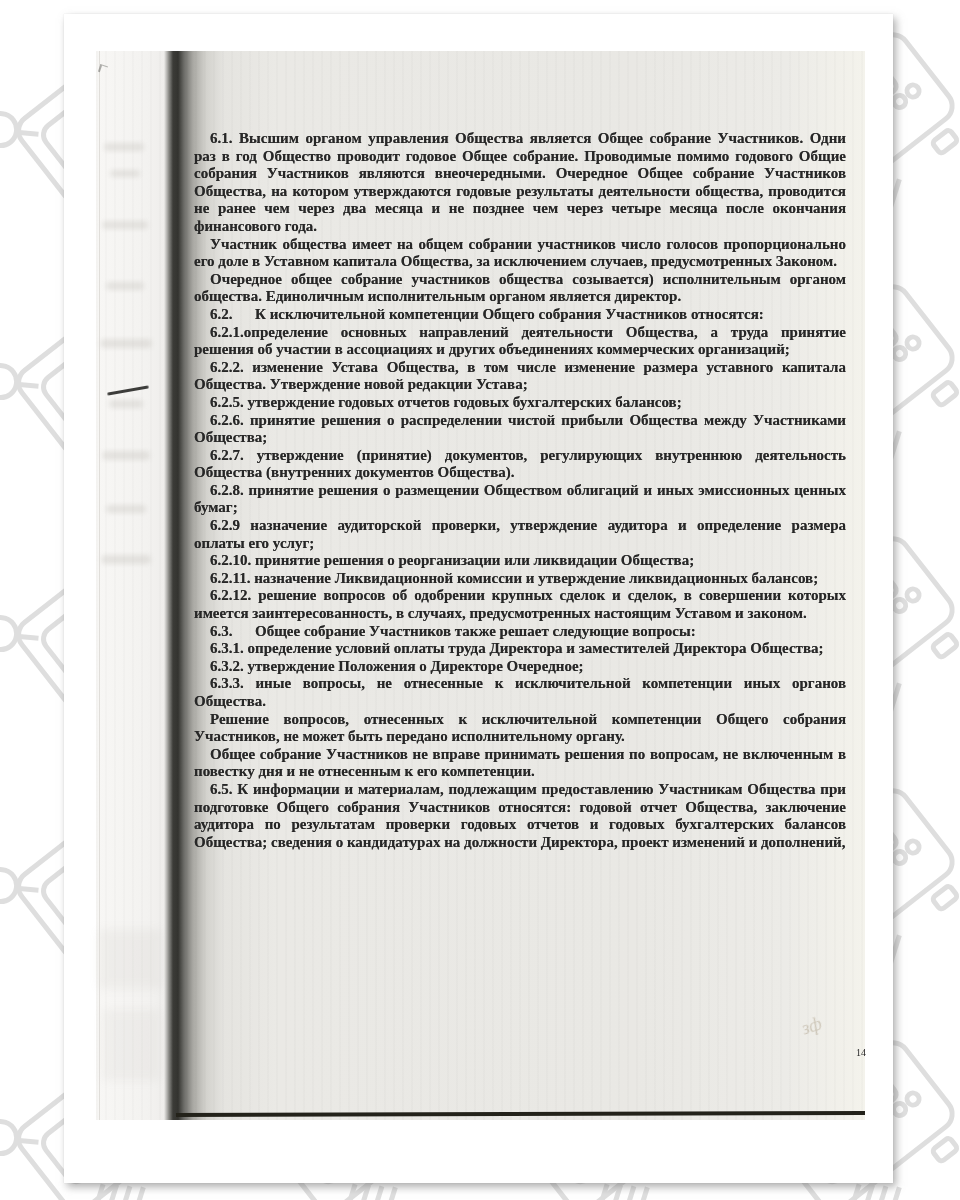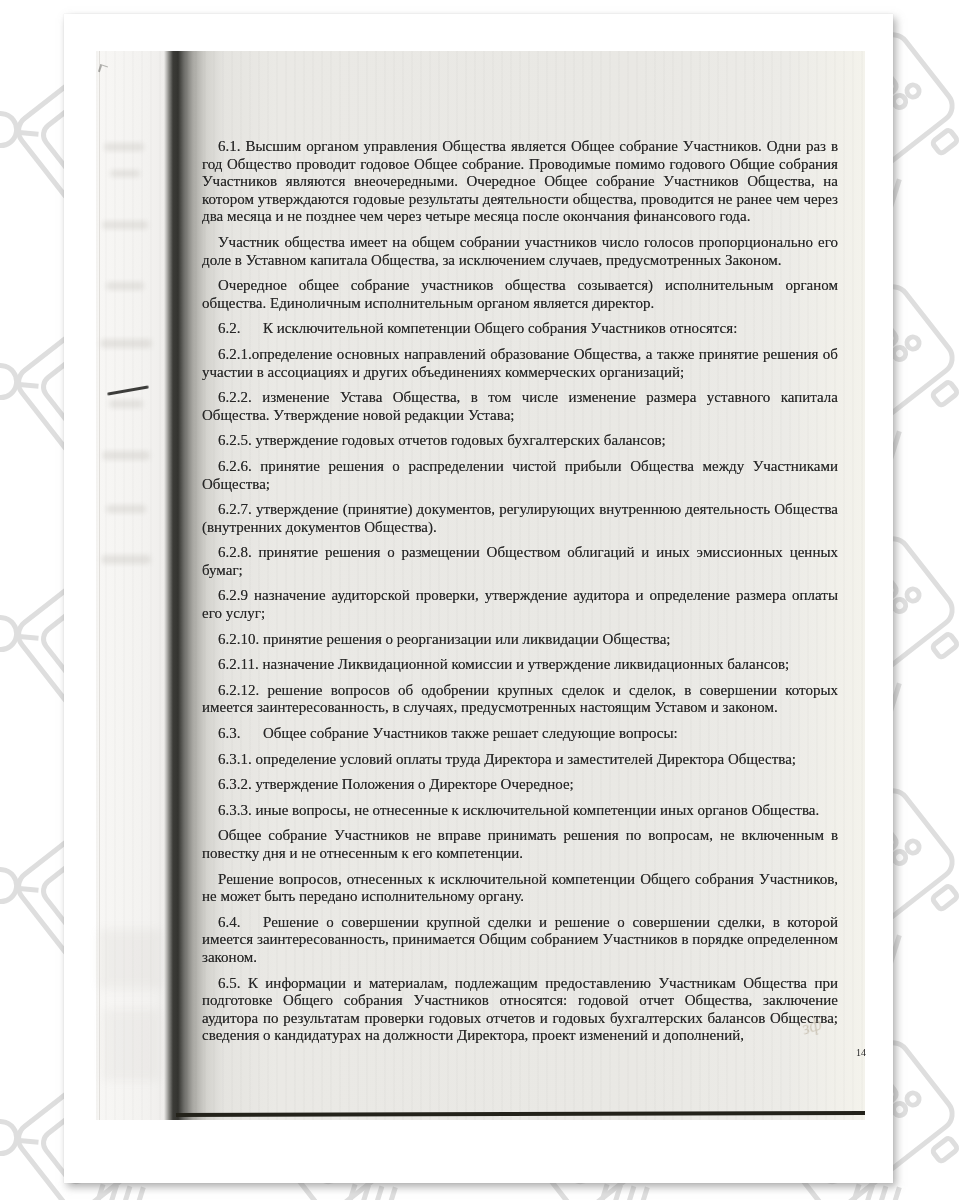--- a/index.html
+++ b/index.html
@@ -35,21 +35,21 @@
     background:#d9d7d3;opacity:.8;
   }
   
   .doc-text{
     position:absolute;left:98px;top:79px;width:652px;
     font-size:15px;line-height:17.6px;color:#272727;
     text-align:justify;
     filter:blur(.3px);
     text-shadow:0 0 .6px rgba(45,45,45,.65);
   }
-  .doc-text p{margin:8px;text-indent:16px;}
+  .doc-text p{margin:0;text-indent:16px;font-weight:bold;}
   
   .page-number{
     position:absolute;left:730px;top:996px;width:40px;
     font-size:10px;color:#2b2b2b;text-align:right;
     filter:blur(.25px);
   }
   .hand-mark{
     position:absolute;left:706px;top:965px;
     font-size:18px;font-style:italic;color:#a89a82;opacity:.45;
     transform:rotate(-18deg);filter:blur(.4px);
@@ -128,37 +128,36 @@
 
     <span class="edge-line"></span>
     <span class="corner-tick"></span>
     <span class="pen-mark"></span>
 
     <div class="doc-text">
       <p>6.1. Высшим органом управления Общества является Общее собрание Участников. Одни раз в год Общество проводит годовое Общее собрание. Проводимые помимо годового Общие собрания Участников являются внеочередными. Очередное Общее собрание Участников Общества, на котором утверждаются годовые результаты деятельности общества, проводится не ранее чем через два месяца и не позднее чем через четыре месяца после окончания финансового года.</p>
       <p>Участник общества имеет на общем собрании участников число голосов пропорционально его доле в Уставном капитала Общества, за исключением случаев, предусмотренных Законом.</p>
       <p>Очередное общее собрание участников общества созывается) исполнительным органом общества. Единоличным исполнительным органом является директор.</p>
       <p>6.2.  К исключительной компетенции Общего собрания Участников относятся:</p>
-      <p>6.2.1.определение основных направлений образование Общества, а также принятие решения об участии в ассоциациях и других объединениях коммерческих организаций;</p>
+      <p>6.2.1.определение основных направлений деятельности Общества, а труда принятие решения об участии в ассоциациях и других объединениях коммерческих организаций;</p>
       <p>6.2.2. изменение Устава Общества, в том числе изменение размера уставного капитала Общества. Утверждение новой редакции Устава;</p>
       <p>6.2.5. утверждение годовых отчетов годовых бухгалтерских балансов;</p>
       <p>6.2.6. принятие решения о распределении чистой прибыли Общества между Участниками Общества;</p>
       <p>6.2.7. утверждение (принятие) документов, регулирующих внутреннюю деятельность Общества (внутренних документов Общества).</p>
       <p>6.2.8. принятие решения о размещении Обществом облигаций и иных эмиссионных ценных бумаг;</p>
       <p>6.2.9 назначение аудиторской проверки, утверждение аудитора и определение размера оплаты его услуг;</p>
       <p>6.2.10. принятие решения о реорганизации или ликвидации Общества;</p>
       <p>6.2.11. назначение Ликвидационной комиссии и утверждение ликвидационных балансов;</p>
       <p>6.2.12. решение вопросов об одобрении крупных сделок и сделок, в совершении которых имеется заинтересованность, в случаях, предусмотренных настоящим Уставом и законом.</p>
       <p>6.3.  Общее собрание Участников также решает следующие вопросы:</p>
       <p>6.3.1. определение условий оплаты труда Директора и заместителей Директора Общества;</p>
       <p>6.3.2. утверждение Положения о Директоре Очередное;</p>
       <p>6.3.3. иные вопросы, не отнесенные к исключительной компетенции иных органов Общества.</p>
+      <p>Решение вопросов, отнесенных к исключительной компетенции Общего собрания Участников, не может быть передано исполнительному органу.</p>
       <p>Общее собрание Участников не вправе принимать решения по вопросам, не включенным в повестку дня и не отнесенным к его компетенции.</p>
-      <p>Решение вопросов, отнесенных к исключительной компетенции Общего собрания Участников, не может быть передано исполнительному органу.</p>
-      <p>6.4.  Решение о совершении крупной сделки и решение о совершении сделки, в которой имеется заинтересованность, принимается Общим собранием Участников в порядке определенном законом.</p>
       <p>6.5. К информации и материалам, подлежащим предоставлению Участникам Общества при подготовке Общего собрания Участников относятся: годовой отчет Общества, заключение аудитора по результатам проверки годовых отчетов и годовых бухгалтерских балансов Общества; сведения о кандидатурах на должности Директора, проект изменений и дополнений,</p>
     </div>
 
     <span class="hand-mark">зф</span>
     <span class="page-number">14</span>
     <span class="bottom-line"></span>
   </div>
 </div>
 
 </body></html>

